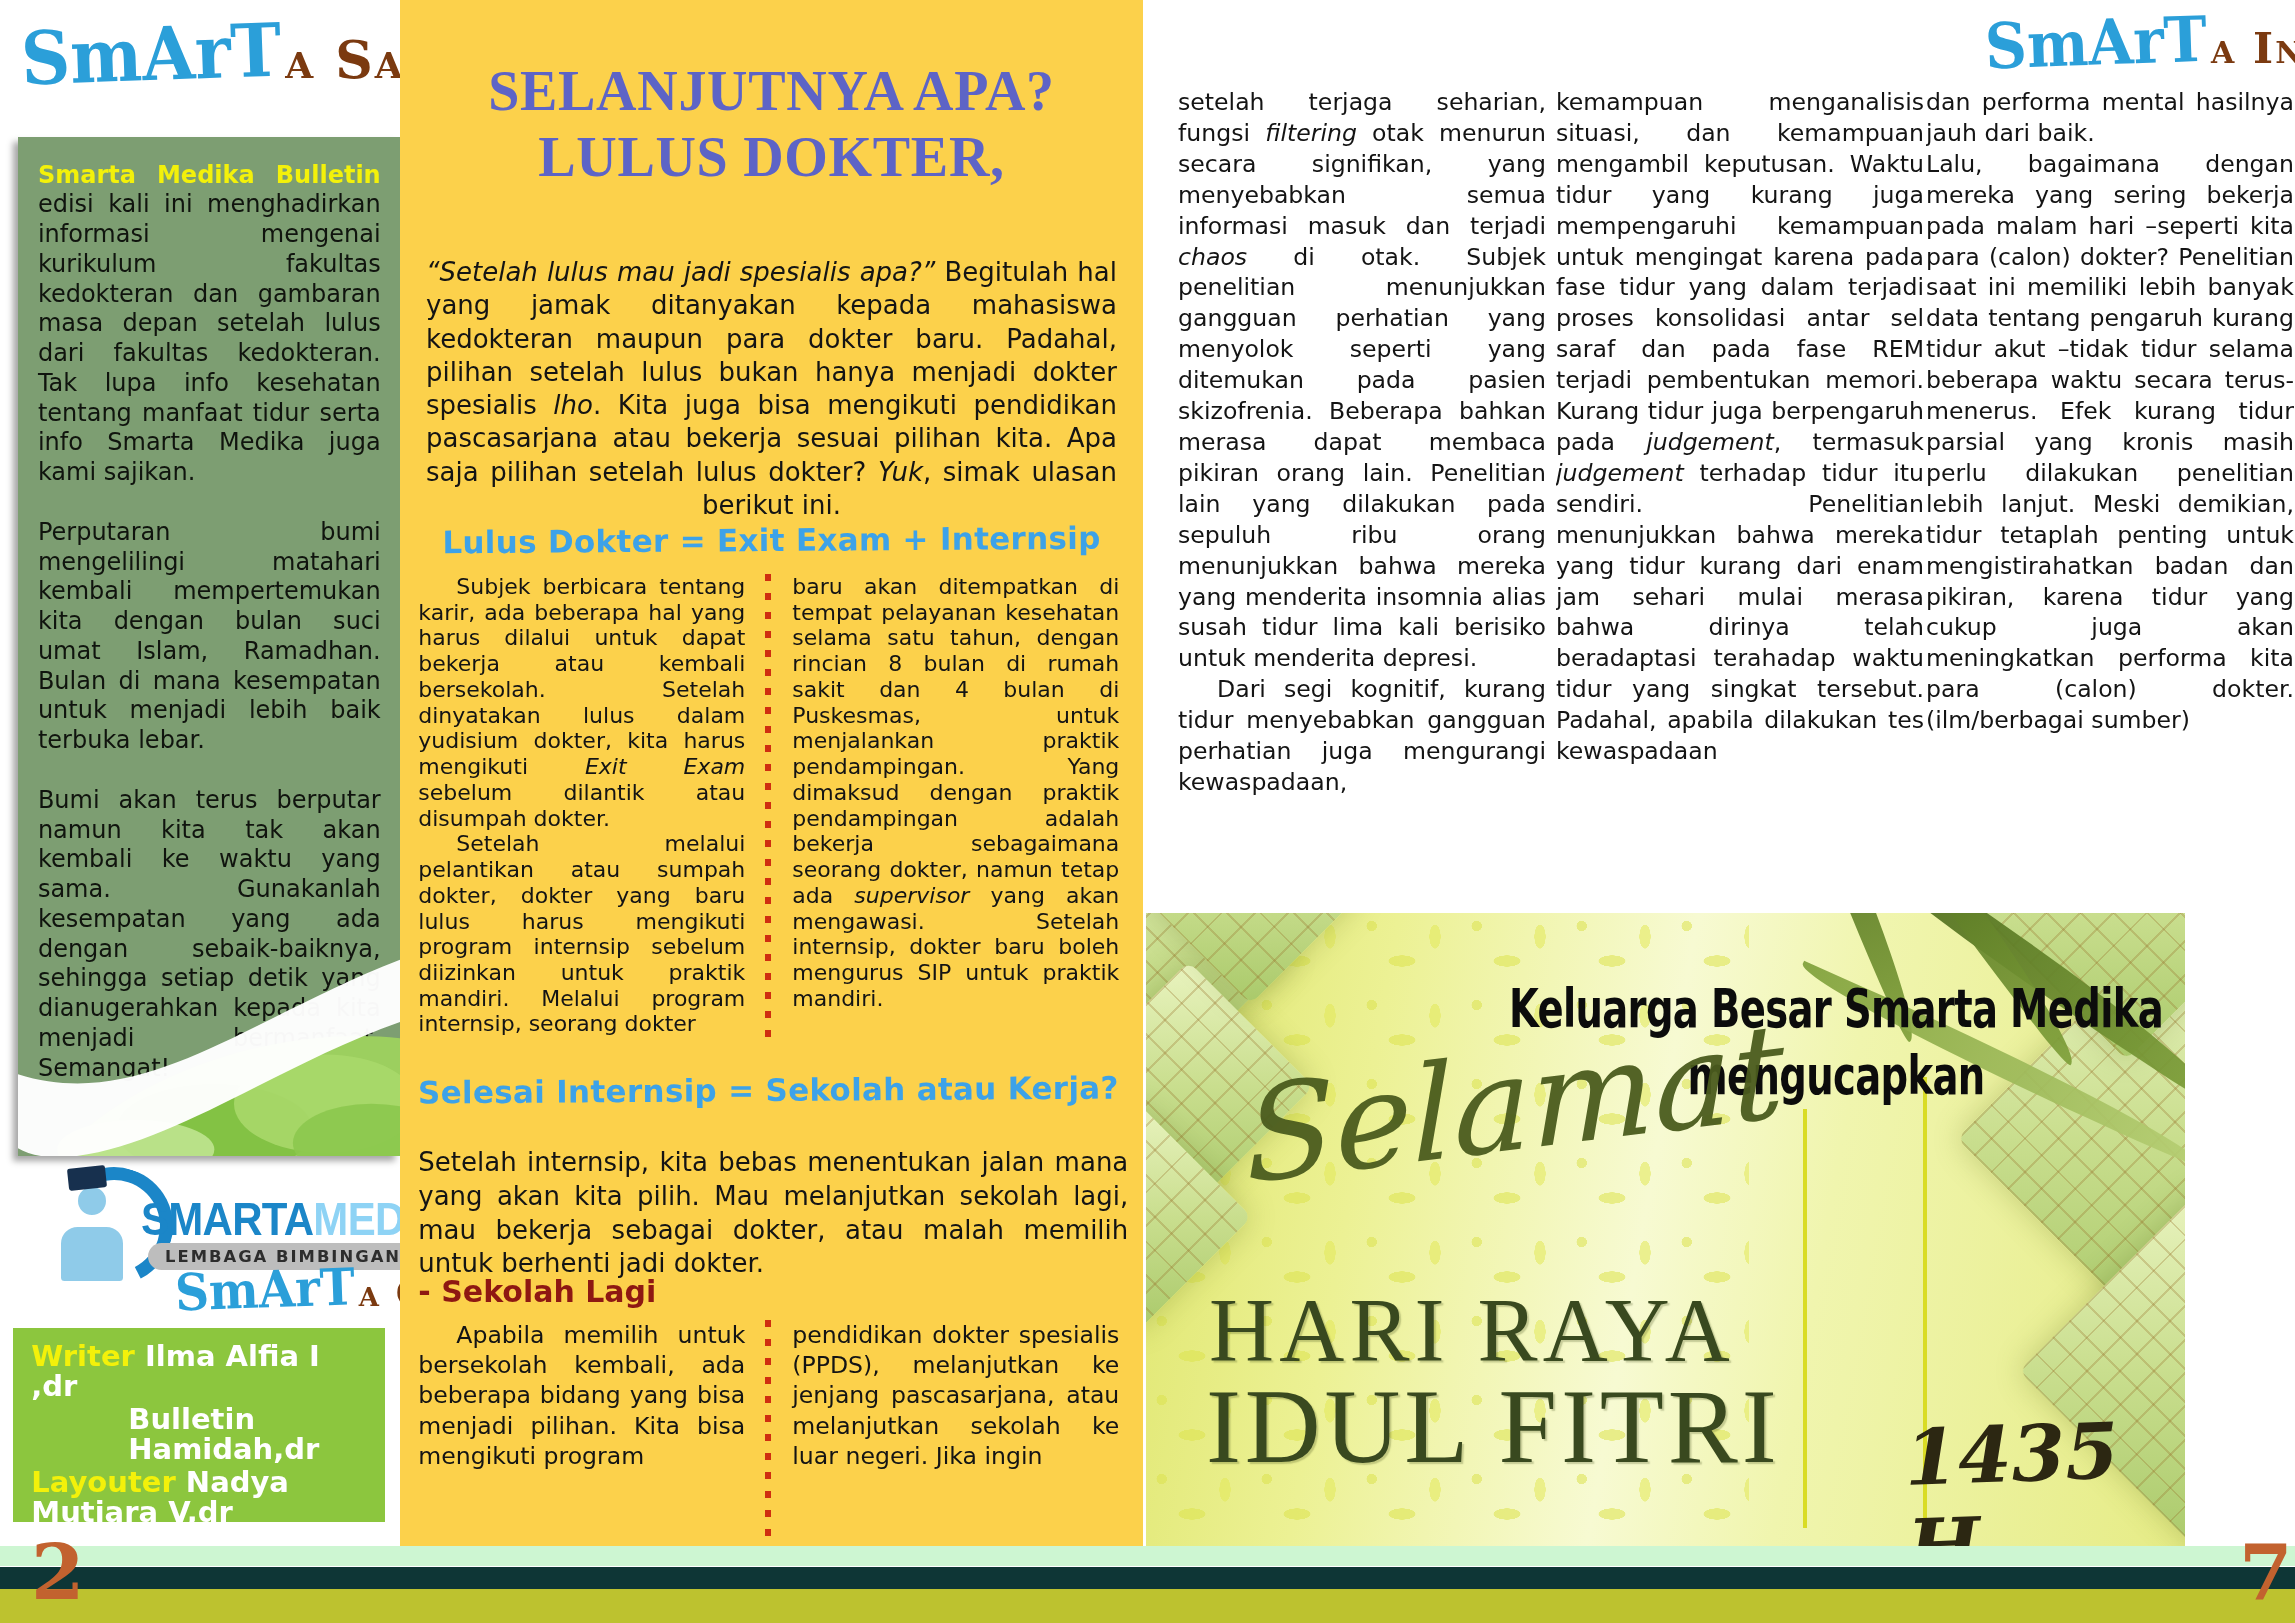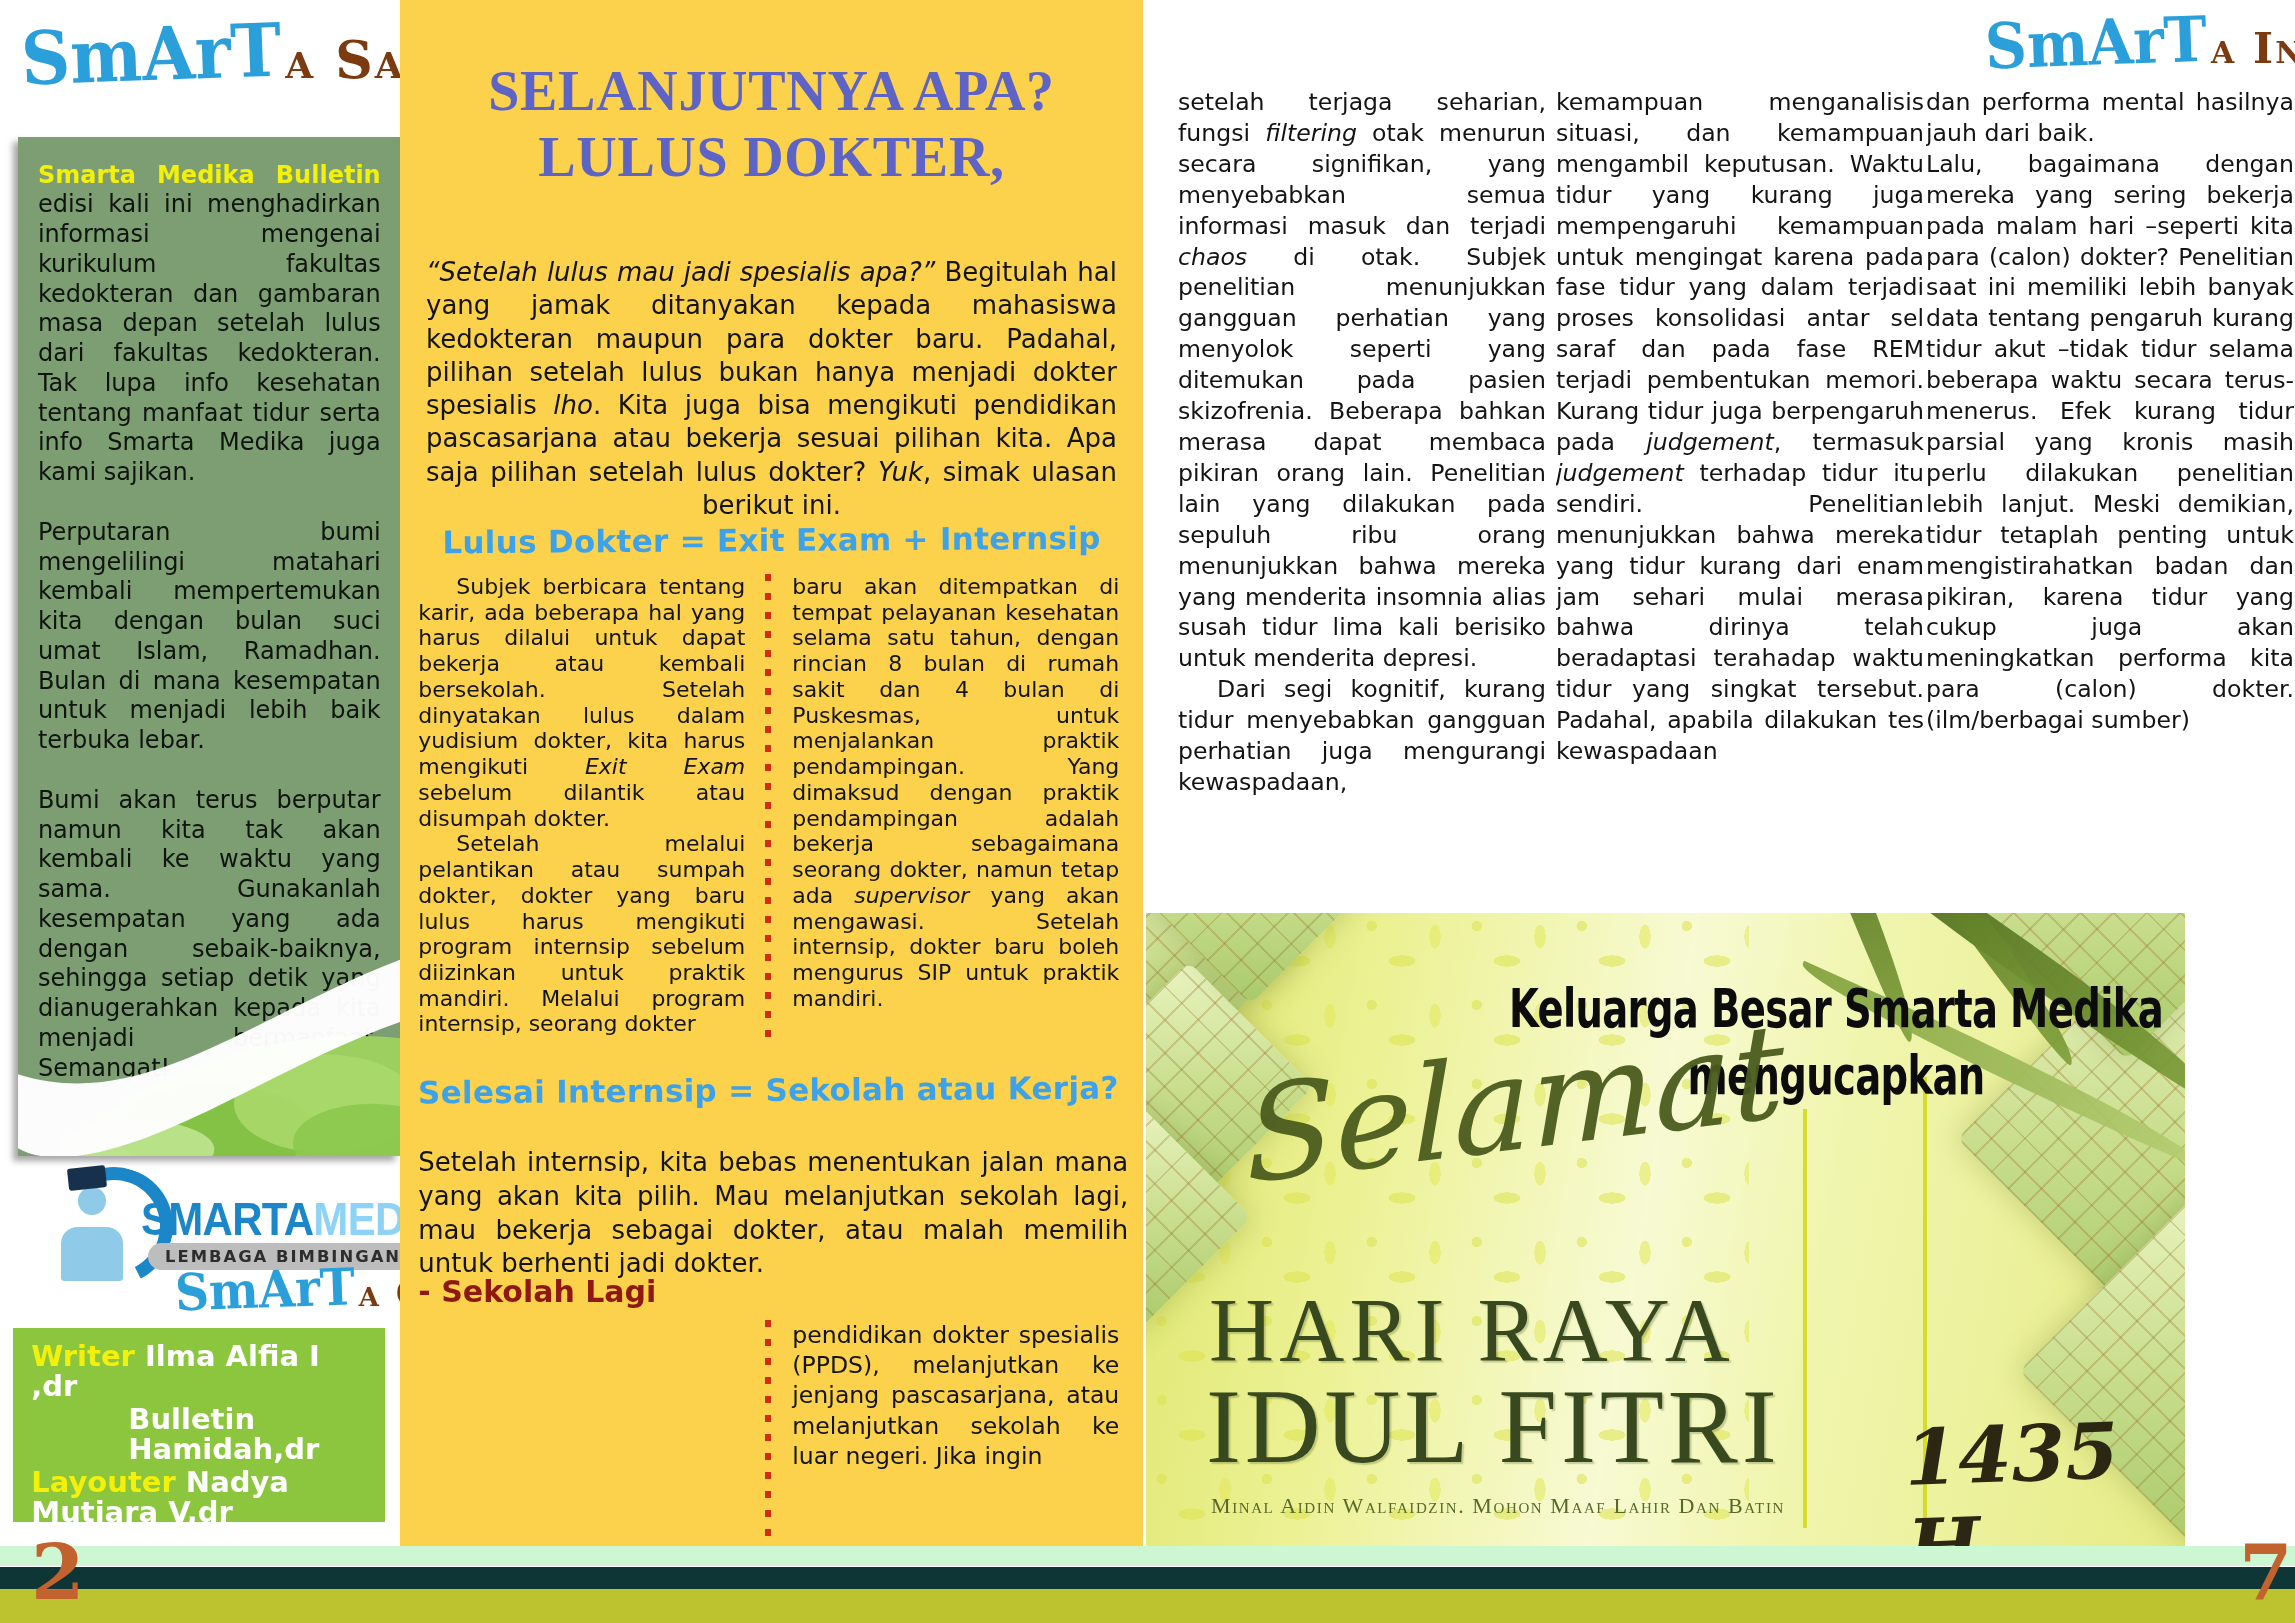--- a/index.html
+++ b/index.html
@@ -176,20 +176,23 @@
       <div class="c cr" data-name="section1-right-column">
         <p data-name="section1-col2-paragraph1"><span>baru akan ditempatkan di tempat pelayanan kesehatan selama satu tahun, dengan rincian 8 bulan di rumah sakit dan 4 bulan di Puskesmas, untuk menjalankan praktik pendampingan. Yang dimaksud dengan praktik pendampingan adalah bekerja sebagaimana seorang dokter, namun tetap ada </span><span style="font-style: italic;">supervisor</span><span> yang akan mengawasi. Setelah internsip, dokter baru boleh mengurus SIP untuk praktik mandiri.</span></p>
       </div>
     </div>
 
     <div class="sec-head" style="left:18.3px;top:1072px;" data-name="section2-heading">Selesai Internsip = Sekolah atau Kerja?</div>
     <p class="sec2-body" data-name="section2-body">Setelah internsip, kita bebas menentukan jalan mana yang akan kita pilih. Mau melanjutkan sekolah lagi, mau bekerja sebagai dokter, atau malah memilih untuk berhenti jadi dokter.</p>
 
     <div class="h-red" style="position:absolute;left:18.3px;top:1274px;" data-name="section3-heading">- Sekolah Lagi</div>
     <div class="cols" style="top:1320px;height:226px;" data-name="section3-columns">
+      <div class="c cl" data-name="section3-left-column">
+        <p class="ind" style="font-size:23.6px;line-height:1.28;" data-name="section3-col1-paragraph">Apabila memilih untuk bersekolah kembali, ada beberapa bidang yang bisa menjadi pilihan. Kita bisa mengikuti program</p>
+      </div>
       <div class="dotline" style="height:226px;" data-name="dotted-divider"></div>
       <div class="c cr" data-name="section3-right-column">
         <p style="font-size:23.6px;line-height:1.28;" data-name="section3-col2-paragraph">pendidikan dokter spesialis (PPDS), melanjutkan ke jenjang pascasarjana, atau melanjutkan sekolah ke luar negeri. Jika ingin</p>
       </div>
     </div>
   </div>
 
   <div class="smlogo" style="left:1985px;top:14.4px;" data-name="smarta-info-logo">
     <span class="lg-blue" style="font-size:58px;" data-name="logo-blue-text">SmArT</span><span class="lg-brown" style="font-size:43px;" data-name="logo-brown-text">a Info</span>
   </div>
@@ -224,21 +227,20 @@
 
     <div class="b-string" style="left:657px;top:196px;height:419px;" data-name="hanging-string"></div>
     <div class="b-string" style="left:777px;top:164px;height:458px;" data-name="hanging-string"></div>
 
     <div class="b-top1" data-name="greeting-line1"><span>Keluarga Besar Smarta Medika</span></div>
     <div class="b-top1 b-top2" data-name="greeting-line2"><span>mengucapkan</span></div>
     <div class="b-script" data-name="selamat-script">Selamat</div>
     <div class="b-raya" data-name="hari-raya-title">HARI RAYA</div>
     <div class="b-fitri" data-name="idul-fitri-title">IDUL FITRI</div>
     <div class="b-year" data-name="year-1435h">1435 H</div>
-    <div class="b-caption" data-name="minal-aidin-caption">Minal Aidin Walfaidzin. Mohon Maaf Lahir Dan Batin</div>
   </div>
 
   <div class="bar mint" data-name="footer-bar-mint"></div>
   <div class="bar teal" data-name="footer-bar-teal"></div>
   <div class="bar olive" data-name="footer-bar-olive"></div>
   <div class="pageno" style="left:31px;top:1534px;" data-name="page-number-left">2</div>
   <div class="pageno" style="left:2239px;top:1534px;" data-name="page-number-right">7</div>
 
 </div>
 

